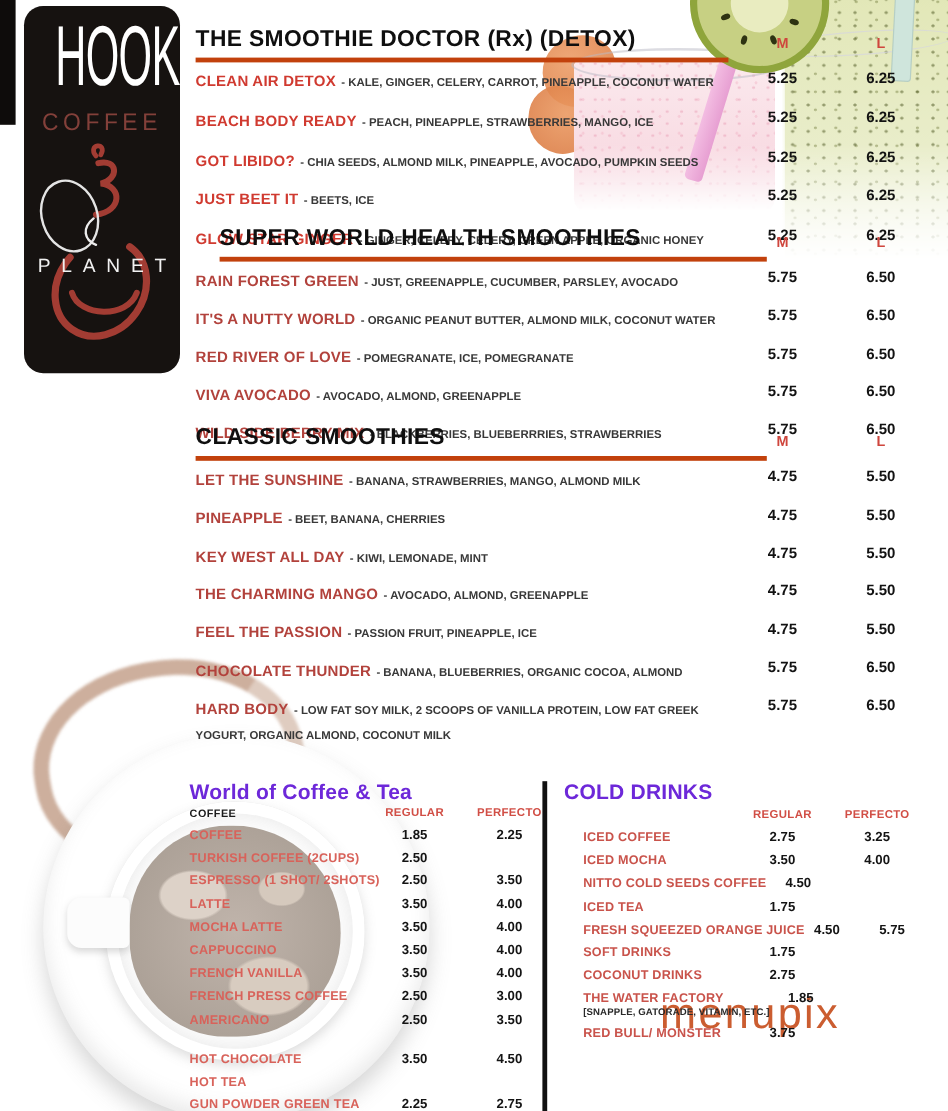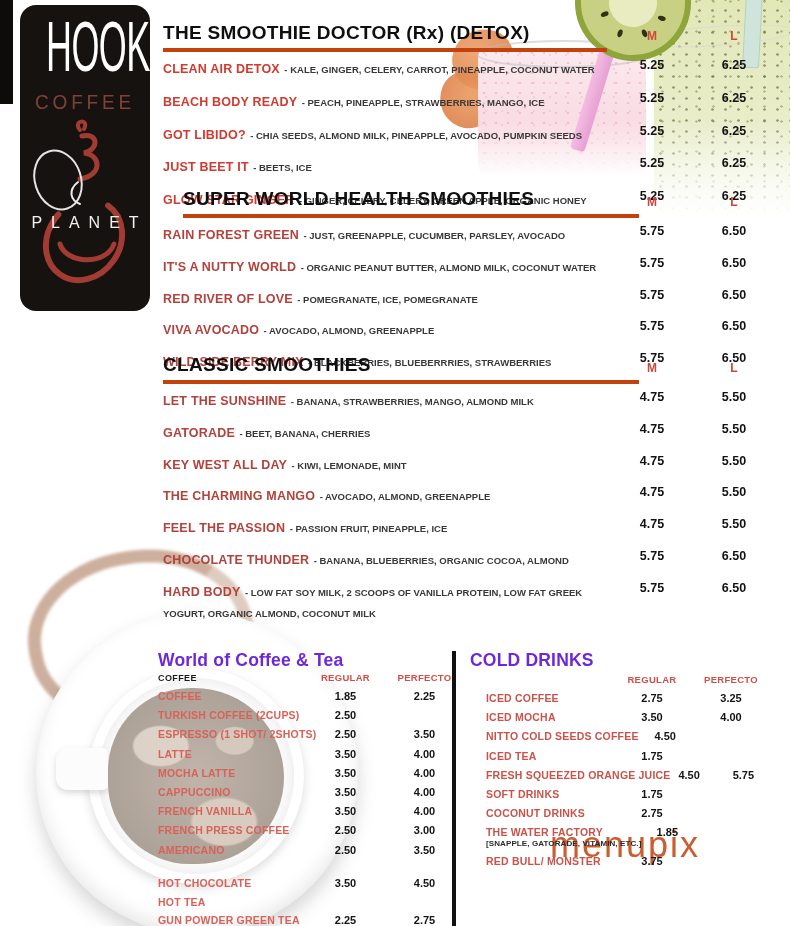--- a/index.html
+++ b/index.html
@@ -259,21 +259,21 @@
     <div class="rows">
 
         <div class="mrow">
           <div class="mtext"><span class="mname">LET THE SUNSHINE</span>
             <span class="mdesc">- BANANA, STRAWBERRIES, MANGO, ALMOND MILK</span></div>
           <div class="mprice">4.75</div>
           <div class="mprice">5.50</div>
         </div>
 
         <div class="mrow">
-          <div class="mtext"><span class="mname">GATORADE</span>
+          <div class="mtext"><span class="mname">PINEAPPLE</span>
             <span class="mdesc">- BEET, BANANA, CHERRIES</span></div>
           <div class="mprice">4.75</div>
           <div class="mprice">5.50</div>
         </div>
 
         <div class="mrow">
           <div class="mtext"><span class="mname">KEY WEST ALL DAY</span>
             <span class="mdesc">- KIWI, LEMONADE, MINT</span></div>
           <div class="mprice">4.75</div>
           <div class="mprice">5.50</div>

